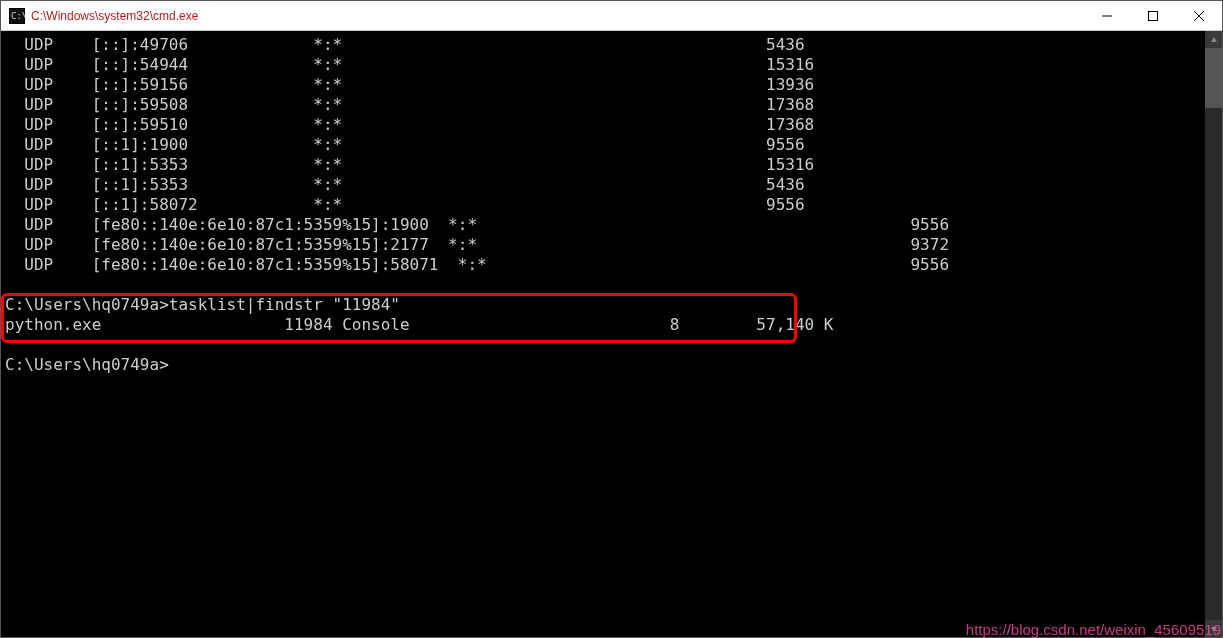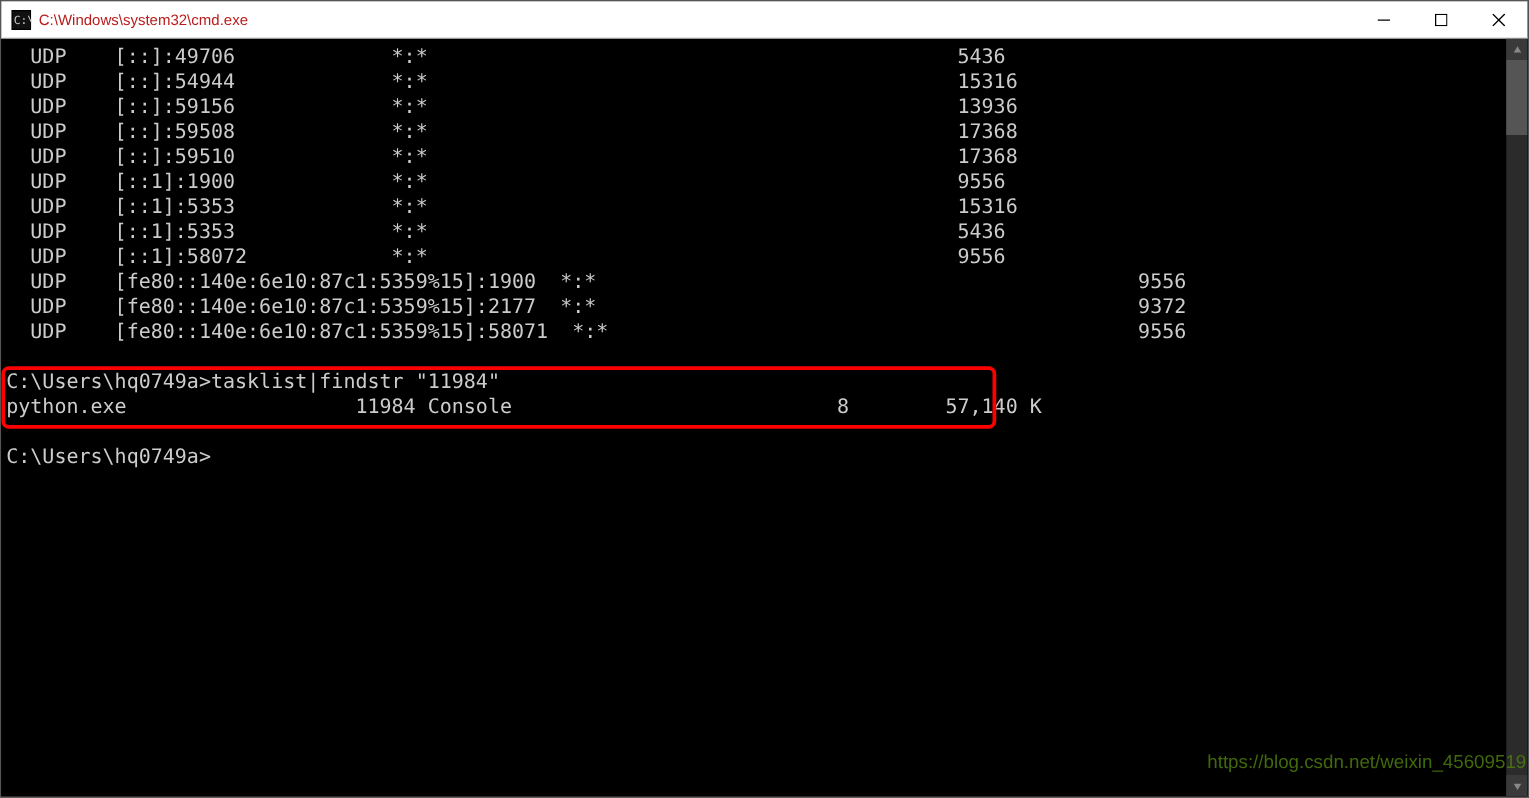--- a/index.html
+++ b/index.html
@@ -92,22 +92,22 @@
   }
   .highlight-box {
     position: absolute;
     border: 3px solid #ff0000;
     border-radius: 6px;
     pointer-events: none;
   }
   .watermark {
     position: absolute;
     right: 2px;
-    bottom: 20px;
-    color: #4d7c0f;
+    bottom: 0;
+    color: #ec4899;
     opacity: 0.85;
     font-size: 15px;
     font-family: Arial, sans-serif;
     pointer-events: none;
   }
   .line { height: 20px; }
   .cursor {
     display:inline-block;
     width: 9px;
     height: 17px;

